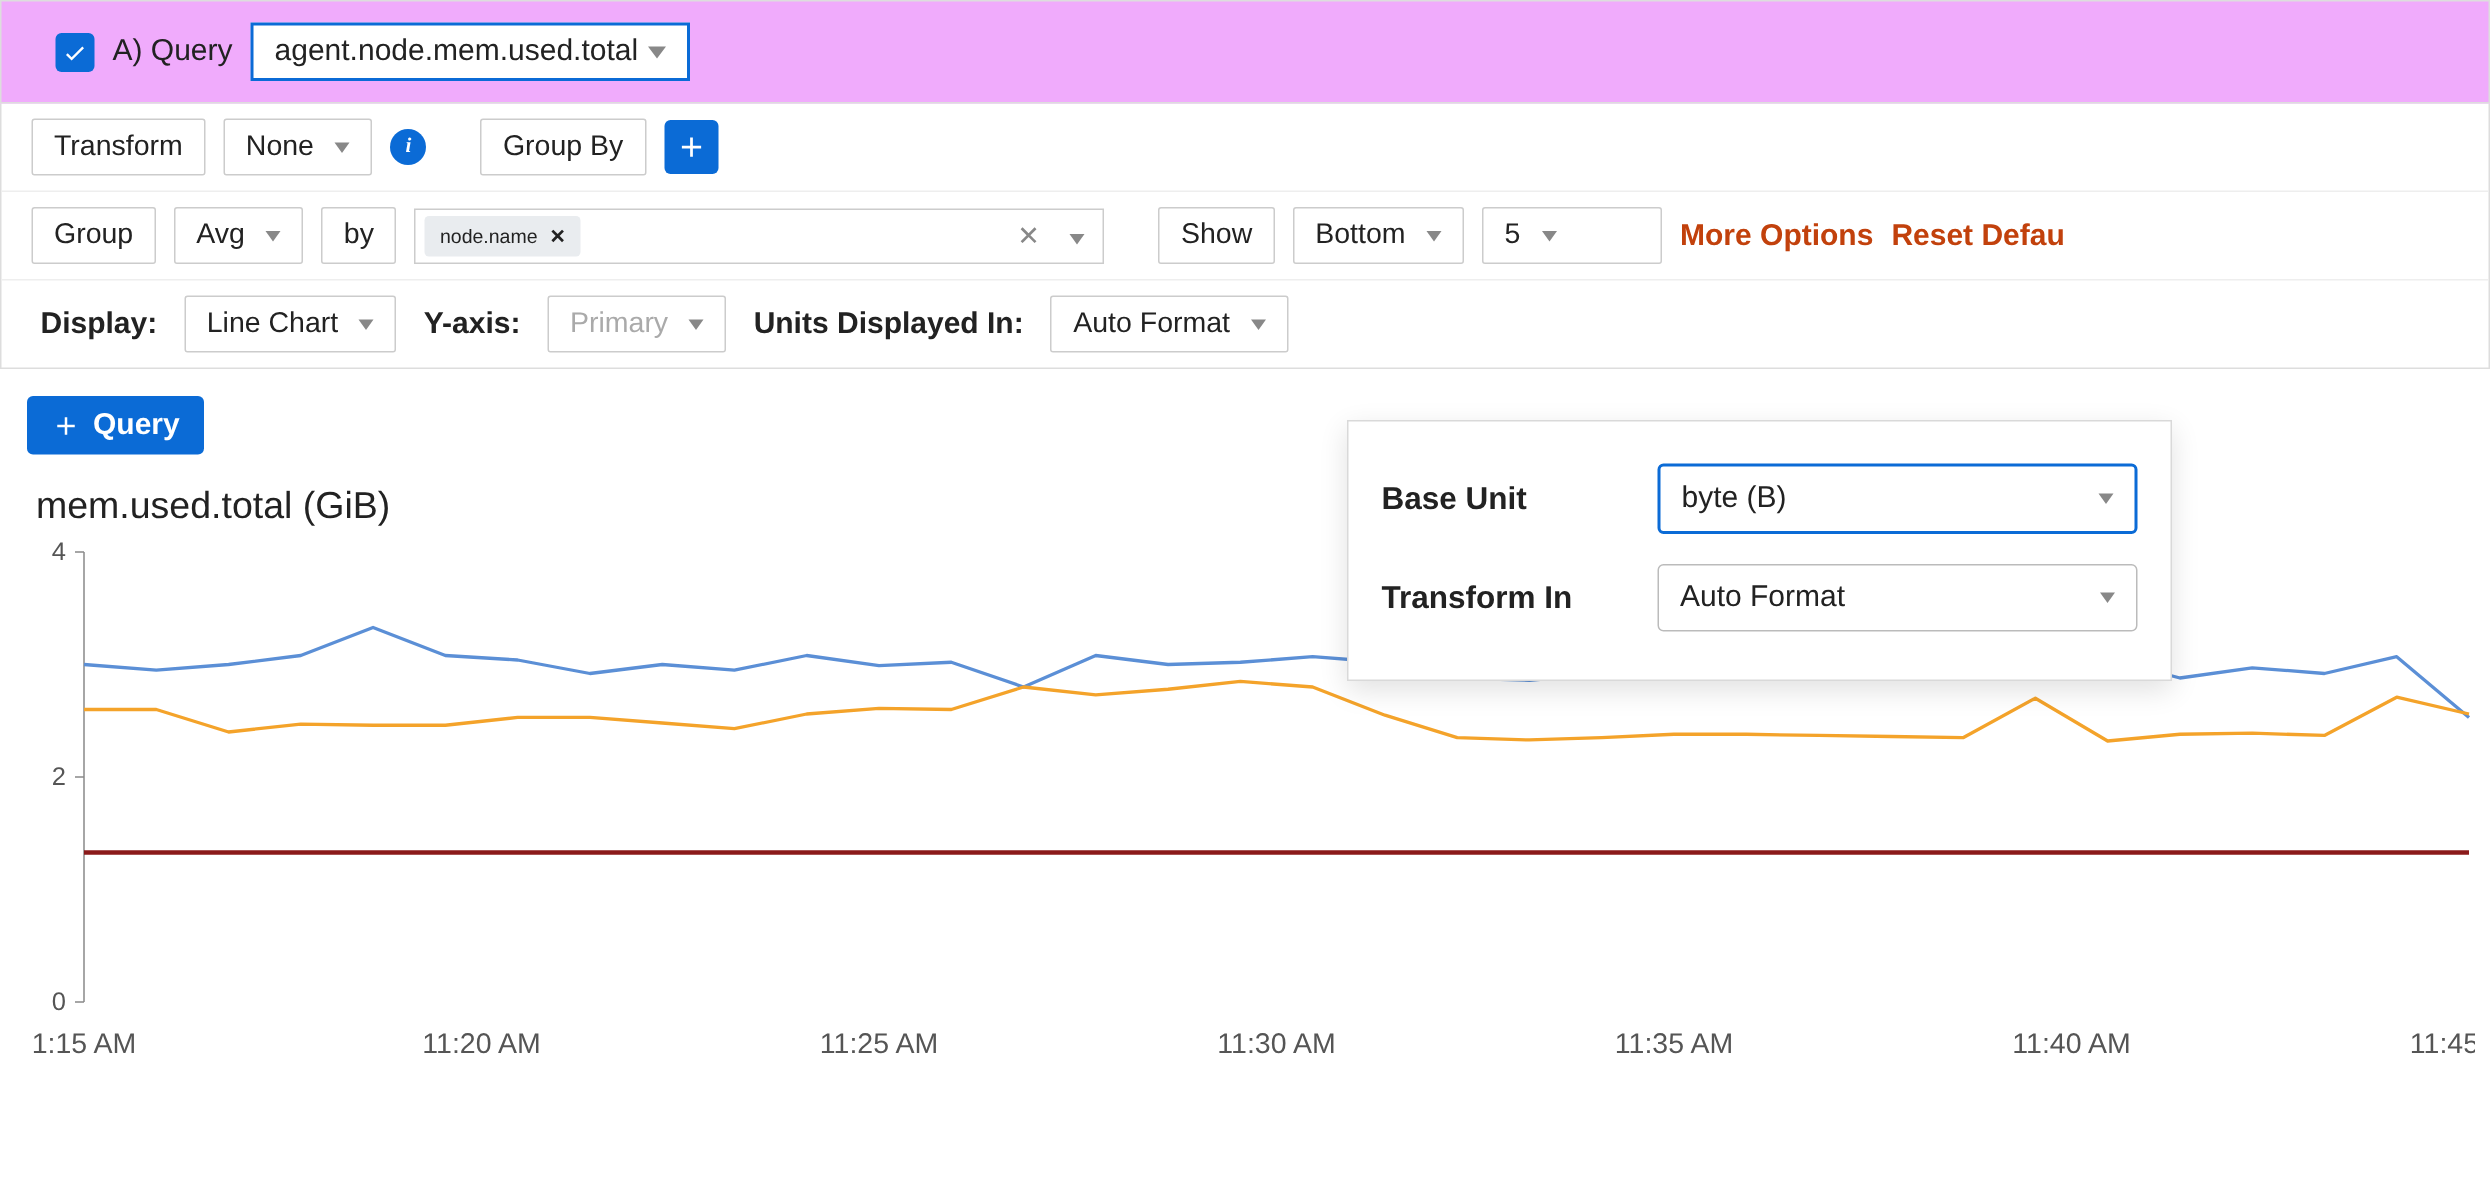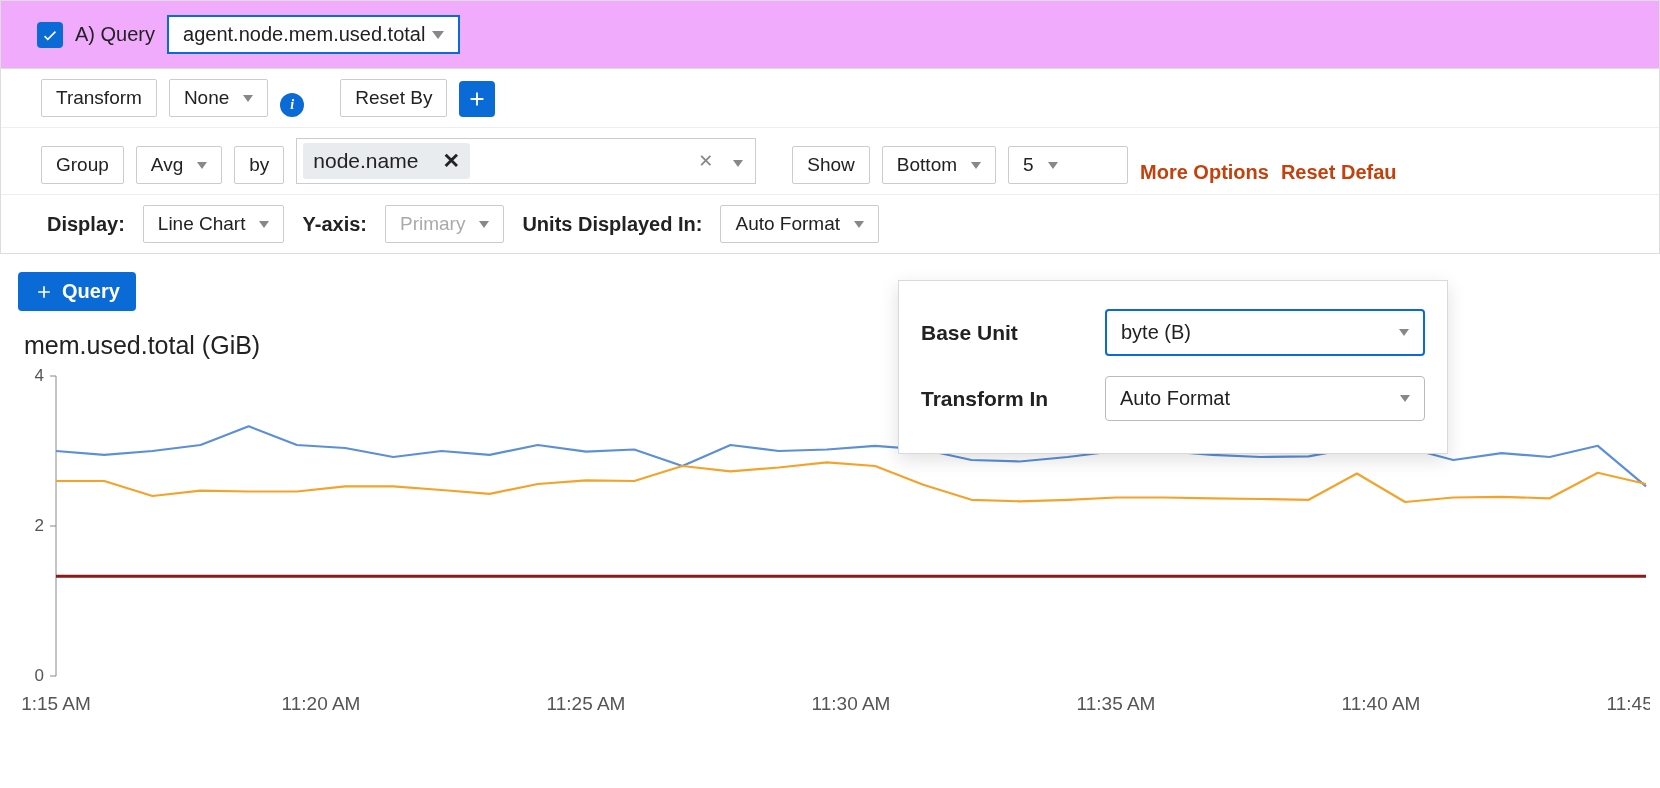--- a/index.html
+++ b/index.html
@@ -6,31 +6,31 @@
   html, body { margin:0; padding:0; font-family: -apple-system, BlinkMacSystemFont, "Segoe UI", Helvetica, Arial, sans-serif; font-size:18px; color:#222; width:1660px; height:788px; background:#fff; }
   .top-bar { background:#f0abfc; border:1px solid #ddd; padding:14px 12px 14px 36px; display:flex; align-items:center; gap:12px; position:relative; }
   .checkbox { width:26px; height:26px; border-radius:4px; background:#0b6bd6; display:flex; align-items:center; justify-content:center; }
   .checkbox svg { width:18px; height:18px; fill:#fff; }
   .query-label { font-size:20px; }
   .metric-select { border:2px solid #0b6bd6; background:#fff; display:flex; align-items:center; gap:7px; padding:6px 14px; font-size:20px; }
   .caret { width:0;height:0;border-left:6px solid transparent;border-right:6px solid transparent;border-top:8px solid #888; display:inline-block; }
   .caret-sm { border-left:5px solid transparent;border-right:5px solid transparent;border-top:7px solid #888; }
 
   .rows { border:1px solid #ddd; border-top:0; background:#fff; }
-  .row { display:flex; align-items:flex-end; gap:12px; padding:10px 12px 10px 40px; flex-wrap:nowrap; }
+  .row { display:flex; align-items:center; gap:12px; padding:10px 12px 10px 20px; flex-wrap:nowrap; }
   .row + .row { border-top:1px solid #eee; }
 
   .pill, .pill-dd { border:1px solid #ccc; border-radius:2px; background:#fff; padding:7px 14px; font-size:19px; display:inline-flex; align-items:center; gap:14px; white-space:nowrap; }
   .lbl-plain { font-size:19px; padding:7px 6px; }
   .info-badge { width:24px; height:24px; border-radius:50%; background:#0b6bd6; color:#fff; font-style:italic; font-weight:700; display:flex; align-items:center; justify-content:center; font-size:14px; font-family:Georgia, serif; }
   .plus-btn { width:36px; height:36px; background:#0b6bd6; border-radius:4px; display:flex; align-items:center; justify-content:center; }
   .plus-btn svg { width:22px; height:22px; fill:#fff; }
 
   .tag-input { border:1px solid #ccc; display:flex; align-items:center; padding:4px 6px; gap:8px; min-width:460px; position:relative; }
-  .tag { background:#e9ecef; border-radius:3px; padding:6px 10px; display:inline-flex; align-items:center; gap:24px; font-size:21px; }
+  .tag { background:#e9ecef; border-radius:3px; padding:6px 10px; display:inline-flex; align-items:center; gap:8px; font-size:13px; }
   .tag .x { font-weight:700; }
   .tag-input .clear-x { color:#888; font-size:18px; margin-left:auto; padding:0 6px; }
   .tag-input .dd-caret { padding:0 6px; }
 
   .link-btn { color:#c2410c; font-weight:600; font-size:20px; white-space:nowrap; }
 
   .row-display .bold { font-weight:700; font-size:20px; }
   .disabled { color:#aaa; }
 
   .add-query { display:inline-flex; align-items:center; gap:8px; background:#0b6bd6; color:#fff; font-weight:700; font-size:20px; border-radius:4px; padding:8px 16px; margin:18px 0 0 18px; }
@@ -71,21 +71,21 @@
     <div class="pill">
         <span>Transform</span>
       </div>
     <div class="pill-dd">
       <span>None</span>
       <span class="caret caret-sm"></span>
     </div>
     <div class="info-badge">i</div>
     <div style="width:12px"></div>
     <div class="pill">
-        <span>Reset By</span>
+        <span>Group By</span>
       </div>
     <div class="plus-btn">
       <svg viewBox="0 0 24 24">
           <path d="M19 13h-6v6h-2v-6H5v-2h6V5h2v6h6z"></path>
         </svg>
     </div>
   </div>
 
   <div class="row">
     <div class="pill">

